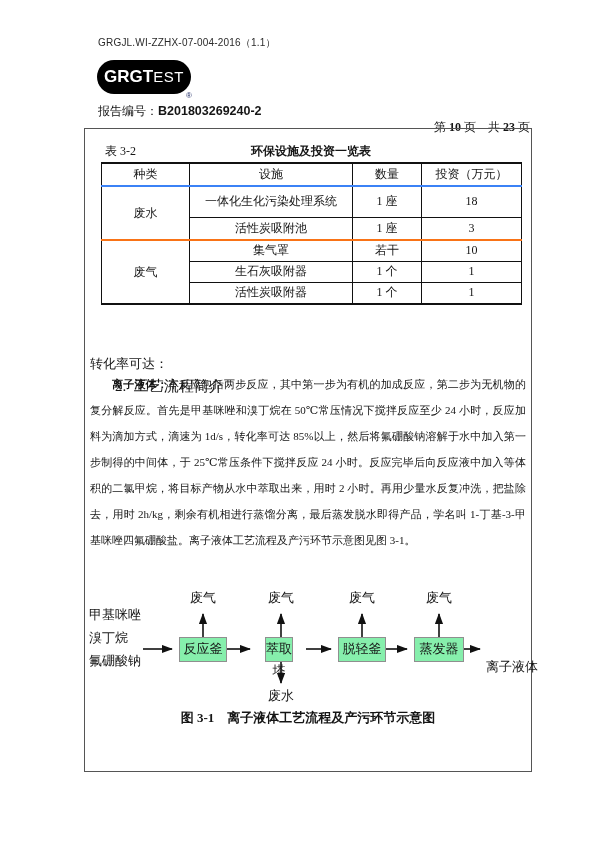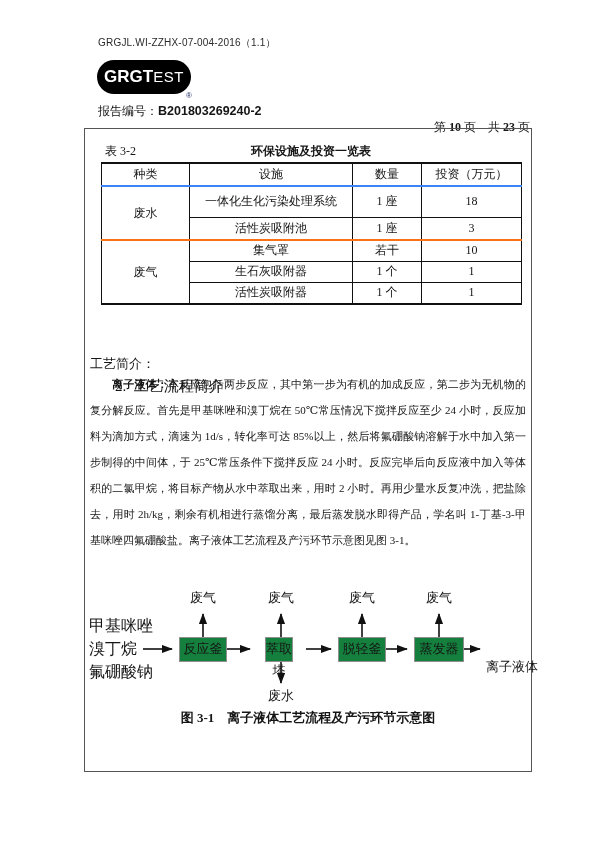--- a/index.html
+++ b/index.html
@@ -58,24 +58,24 @@
     text-align:justify; text-indent:2em; margin:0;
   }
   #para .lead { font-weight:bold; }
 
   
   #diagram { left:0; top:458px; width:446px; height:130px; }
   #diagram svg { position:absolute; left:0; top:0; pointer-events:none; }
   .gas-label { position:absolute; top:2px; width:44px; text-align:center; font-size:13px; }
   .flow-box {
     position:absolute; top:50px; height:25px; box-sizing:border-box;
-    border:1.5px solid #8f8f8f; background:#15803d; text-align:center;
+    border:1.5px solid #8f8f8f; background:#86efac; text-align:center;
     font-size:13px; line-height:22px;
   }
-  #diag-inputs { left:4px; top:27px; font-size:16px; line-height:23px; }
+  #diag-inputs { left:4px; top:16px; font-size:13px; line-height:23px; }
   #diag-output { left:401px; top:55px; font-size:13px; white-space:nowrap;margin-top:16px; }
   #water-label { left:174px; top:100px; width:44px; text-align:center; font-size:13px; }
 
   #fig-caption { left:0; top:580px; width:446px; text-align:center;
     font-weight:bold; font-size:13px; }
 </style>
 </head>
 <body>
 
 <div class="abs" id="doc-code">GRGJL.WI-ZZHX-07-004-2016（1.1）</div>
@@ -138,21 +138,21 @@
     </tr>
     <tr style="height:22px">
       <td>活性炭吸附器</td>
       <td>1 个</td>
       <td>1</td>
     </tr>
   </tbody>
     </table>
 
   <div class="abs" id="sec-heading">2.  工艺流程简介</div>
-  <div class="abs" id="intro-label">工艺简介：</div>
+  <div class="abs" id="intro-label">转化率可达：</div>
   <p class="abs" id="para">
     <span class="lead">离子液体：</span><span>本反应包括两步反应，其中第一步为有机的加成反应，第二步为无机物的复分解反应。首先是甲基咪唑和溴丁烷在 50℃常压情况下搅拌反应至少 24 小时，反应加料为滴加方式，滴速为 1d/s，转化率可达 85%以上，然后将氟硼酸钠溶解于水中加入第一步制得的中间体，于 25℃常压条件下搅拌反应 24 小时。反应完毕后向反应液中加入等体积的二氯甲烷，将目标产物从水中萃取出来，用时 2 小时。再用少量水反复冲洗，把盐除去，用时 2h/kg，剩余有机相进行蒸馏分离，最后蒸发脱水即得产品，学名叫 1-丁基-3-甲基咪唑四氟硼酸盐。离子液体工艺流程及产污环节示意图见图 3-1。</span>
   </p>
 
   <div class="abs" id="diagram">
     <svg width="446" height="130" viewBox="0 0 446 130">
       <defs>
         <marker id="ah" markerWidth="8" markerHeight="6" refX="6.4" refY="2.6" orient="auto">
           <path d="M0,0 L7,2.6 L0,5.2 z" fill="#111"></path>
         </marker>

